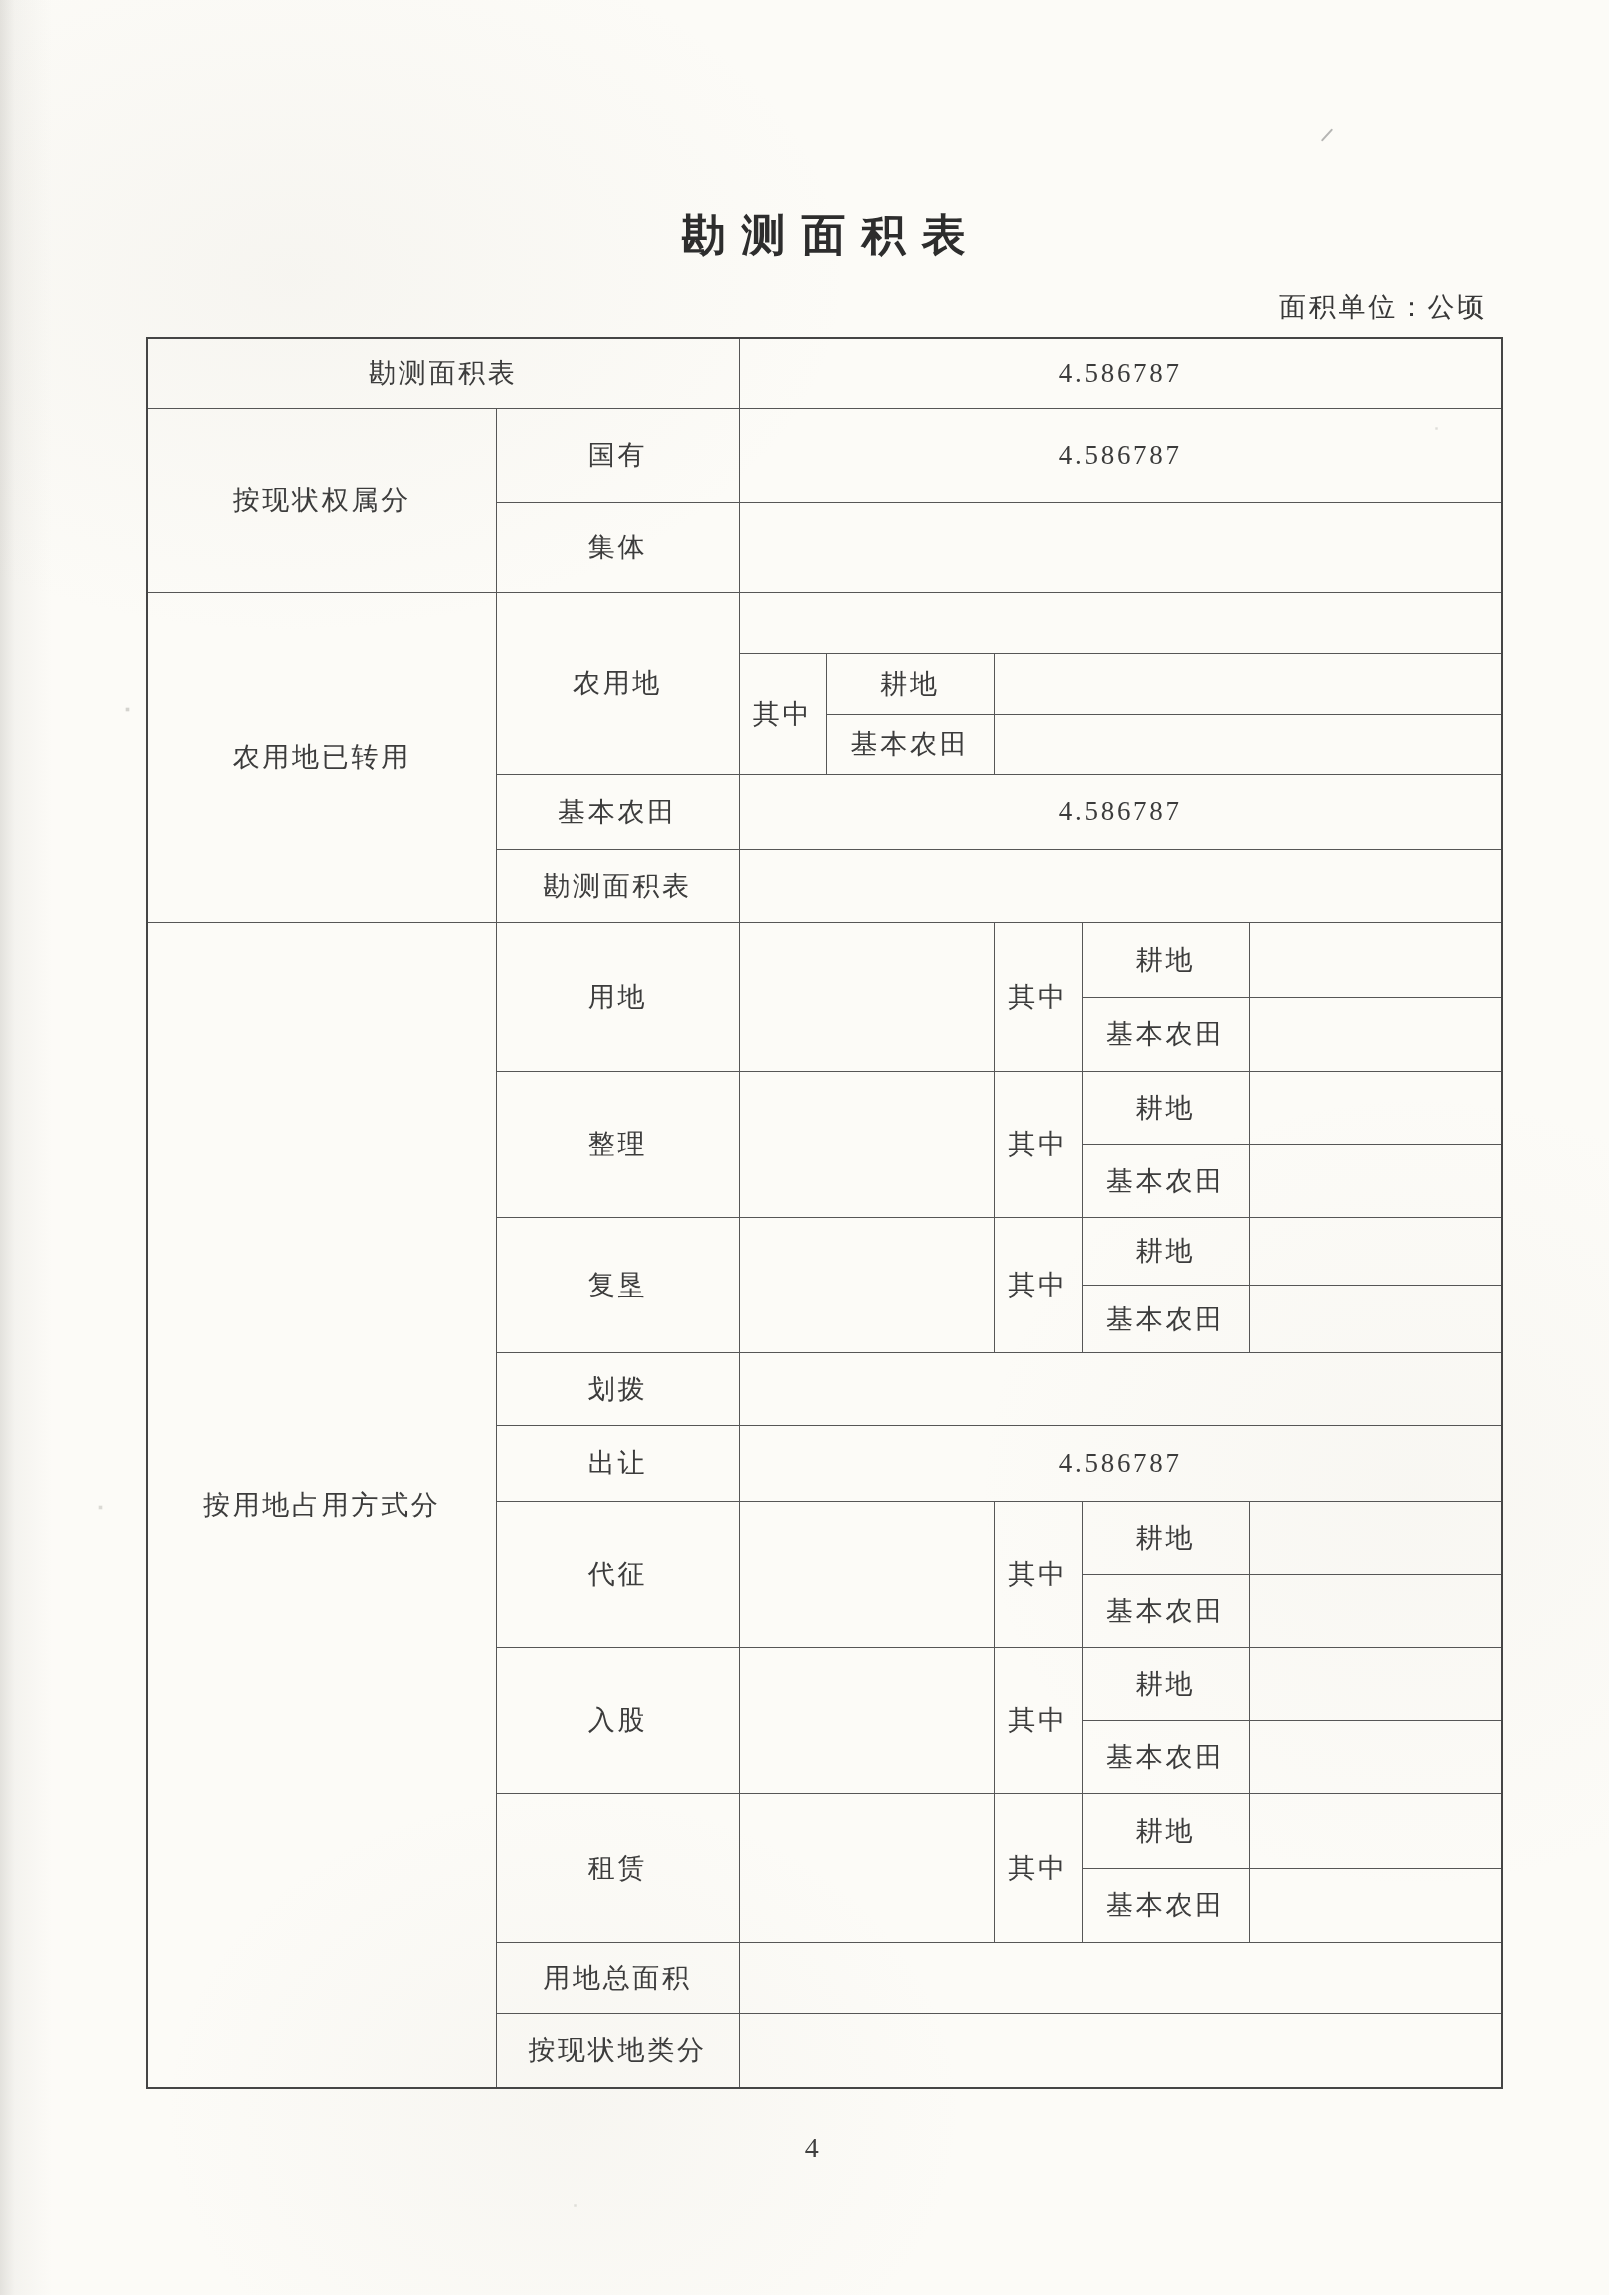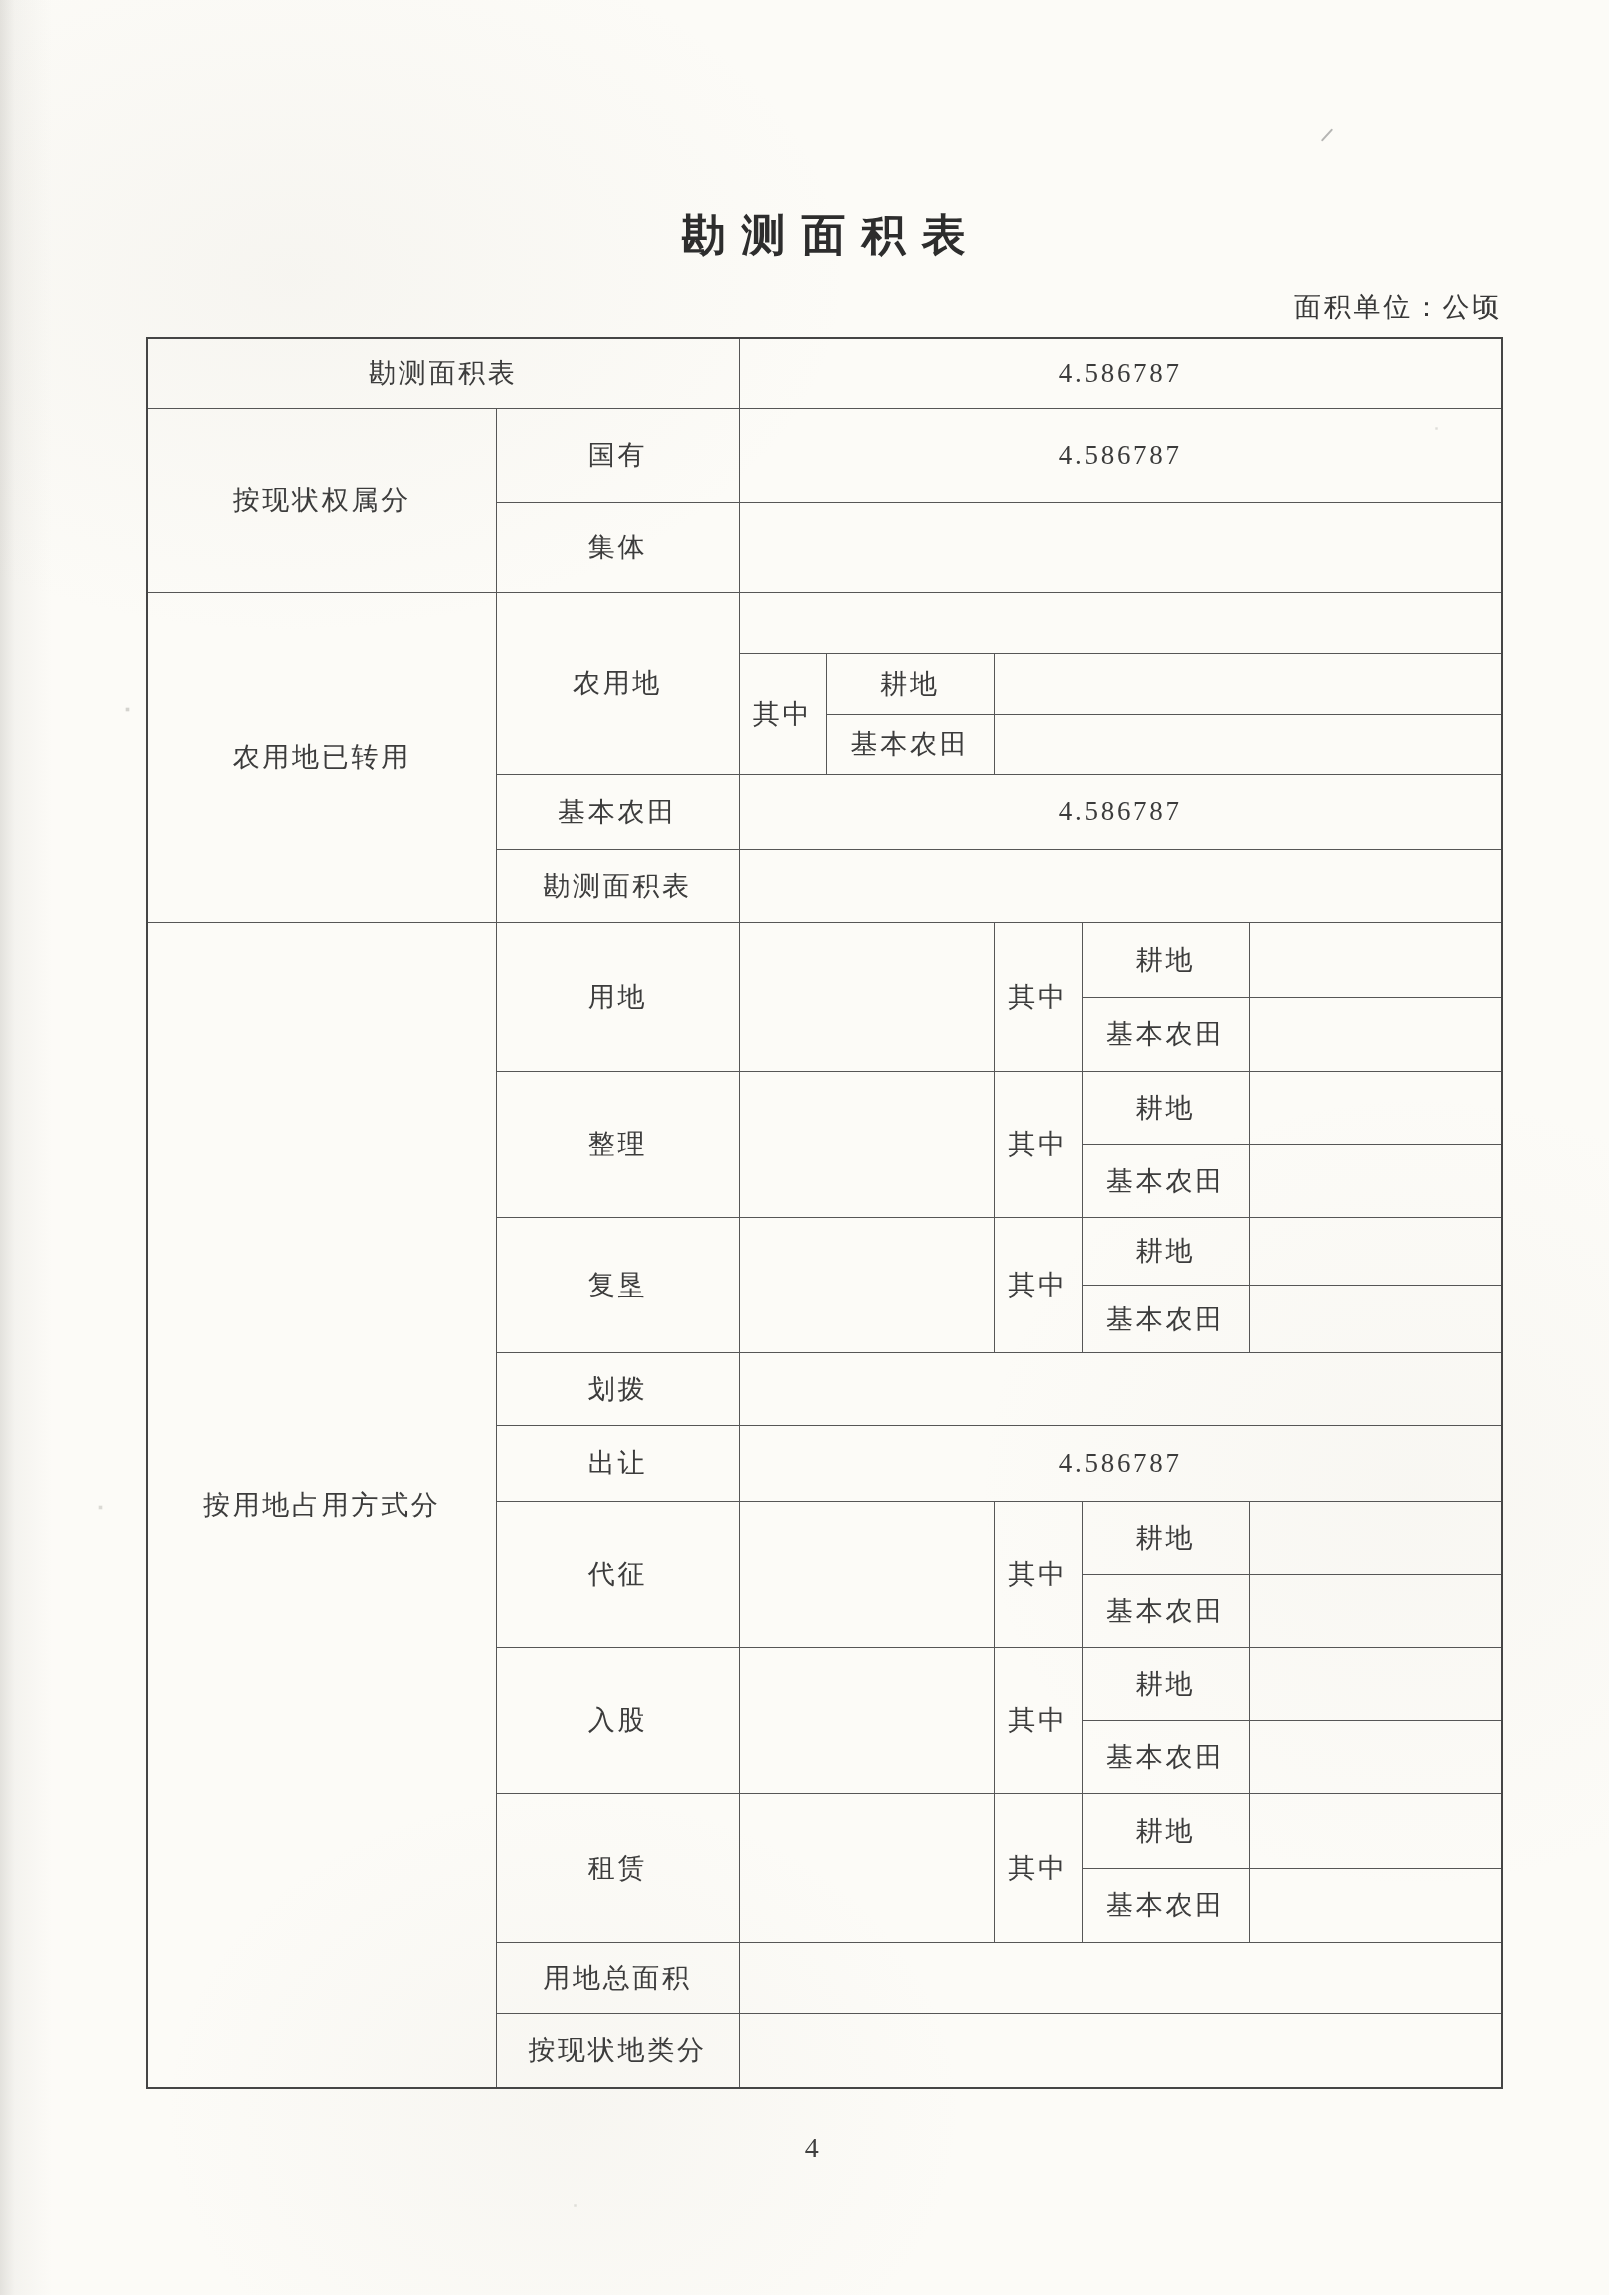--- a/index.html
+++ b/index.html
@@ -48,21 +48,21 @@
     margin: 0;
     text-align: center;
     font-size: 44px; line-height: 56px;
     font-weight: 700;
     letter-spacing: 16px; text-indent: 16px;
     color: #2d2d2d;
     font-family: "Liberation Sans", "DejaVu Sans", sans-serif;
   }
   .unit-note {
     position: absolute;
-    top: 290px; right: 107px;
+    top: 290px; right: 122px;
     font-size: 27px; line-height: 35px;
     letter-spacing: 2.7px;
     color: #383838;
   }
 
   table.survey {
     position: absolute;
     left: 146px; top: 337px;
     width: 1355px;
     border-collapse: collapse;

